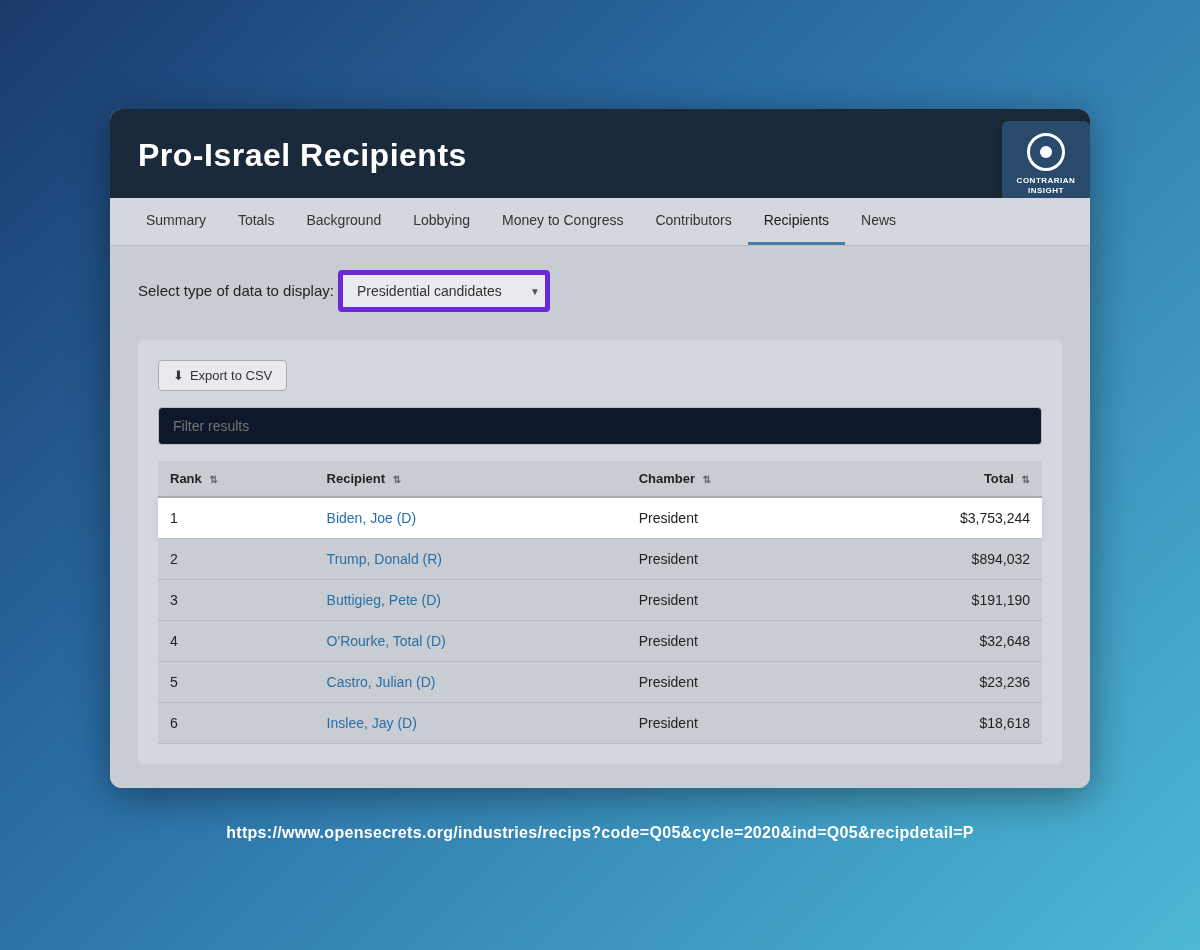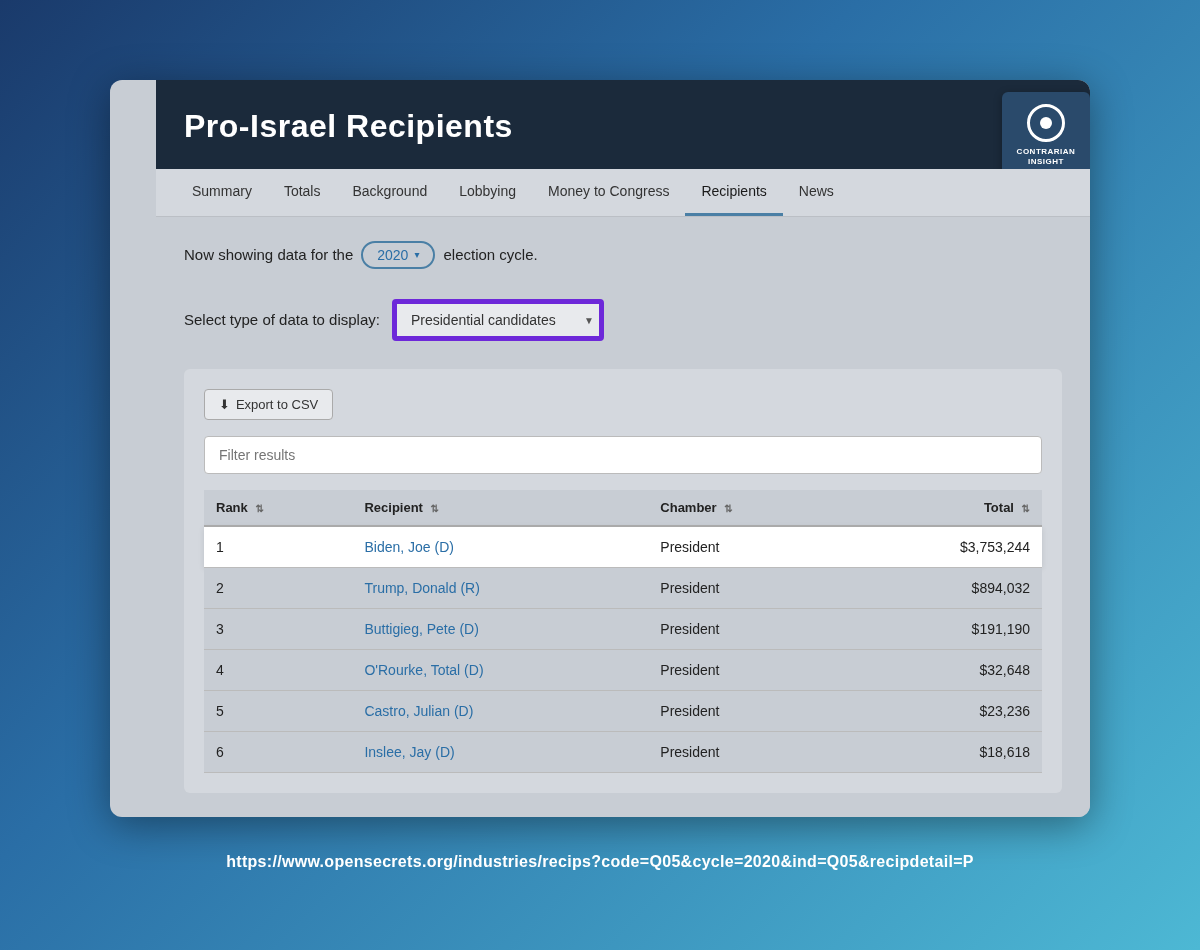--- a/index.html
+++ b/index.html
@@ -15,21 +15,20 @@
       font-family: Arial, Helvetica, sans-serif;
       overflow: hidden;
     }
 
     .main-card {
       width: 980px;
       background: #c8cdd4;
       border-radius: 12px;
       overflow: hidden;
       box-shadow: 0 8px 40px rgba(0,0,0,0.4);
-      padding-left: 46px;
     }
 
     .card-header {
       background: #1b2a3b;
       padding: 28px 28px 24px 28px;
     }
 
     .card-header h1 {
       color: #ffffff;
       font-size: 32px;
@@ -139,21 +138,21 @@
     }
 
     .cycle-badge .chevron {
       font-size: 10px;
       color: #2a6ea6;
     }
 
     .data-type-row {
       display: flex;
       align-items: center;
-      gap: 12px;
+      gap: 4px;
       font-size: 15px;
       color: #222;
       margin-bottom: 28px;
     }
 
     .data-type-select {
       background: #e8eaed;
       border: 5px solid #6d28d9;
       border-radius: 4px;
       padding: 8px 32px 8px 14px;
@@ -213,21 +212,21 @@
       gap: 6px;
     }
 
     .filter-input {
       width: 100%;
       padding: 10px 14px;
       border: 1px solid #bbb;
       border-radius: 4px;
       font-size: 14px;
       color: #888;
-      background: #ffffff;
+      background: #0f172a;
       margin-bottom: 16px;
       outline: none;
     }
 
     table {
       width: 100%;
       border-collapse: collapse;
       font-size: 14px;
     }
 
@@ -308,35 +307,28 @@
     </div>
   </div>
 
   <div class="nav-bar">
     <div class="nav-items">
       <a class="nav-item">Summary</a>
       <a class="nav-item">Totals</a>
       <a class="nav-item">Background</a>
       <a class="nav-item">Lobbying</a>
       <a class="nav-item">Money to Congress</a>
+      <a class="nav-item">Contributors</a>
       <a class="nav-item active">Recipients</a>
       <a class="nav-item">News</a>
     </div>
   </div>
 
   <div class="content-area">
 
-    <div class="cycle-row">
-      <span>Now showing data for the</span>
-      <div class="cycle-badge">
-        <span>2020</span>
-        <span class="chevron">▾</span>
-      </div>
-      <span>election cycle.</span>
-    </div>
 
     <div class="data-type-row">
       <label>Select type of data to display:</label>
       <div class="select-wrapper">
         <select class="data-type-select">
           <option>Presidential candidates</option>
           <option>Senate candidates</option>
           <option>House candidates</option>
           <option>Outside spending groups</option>
         </select>

